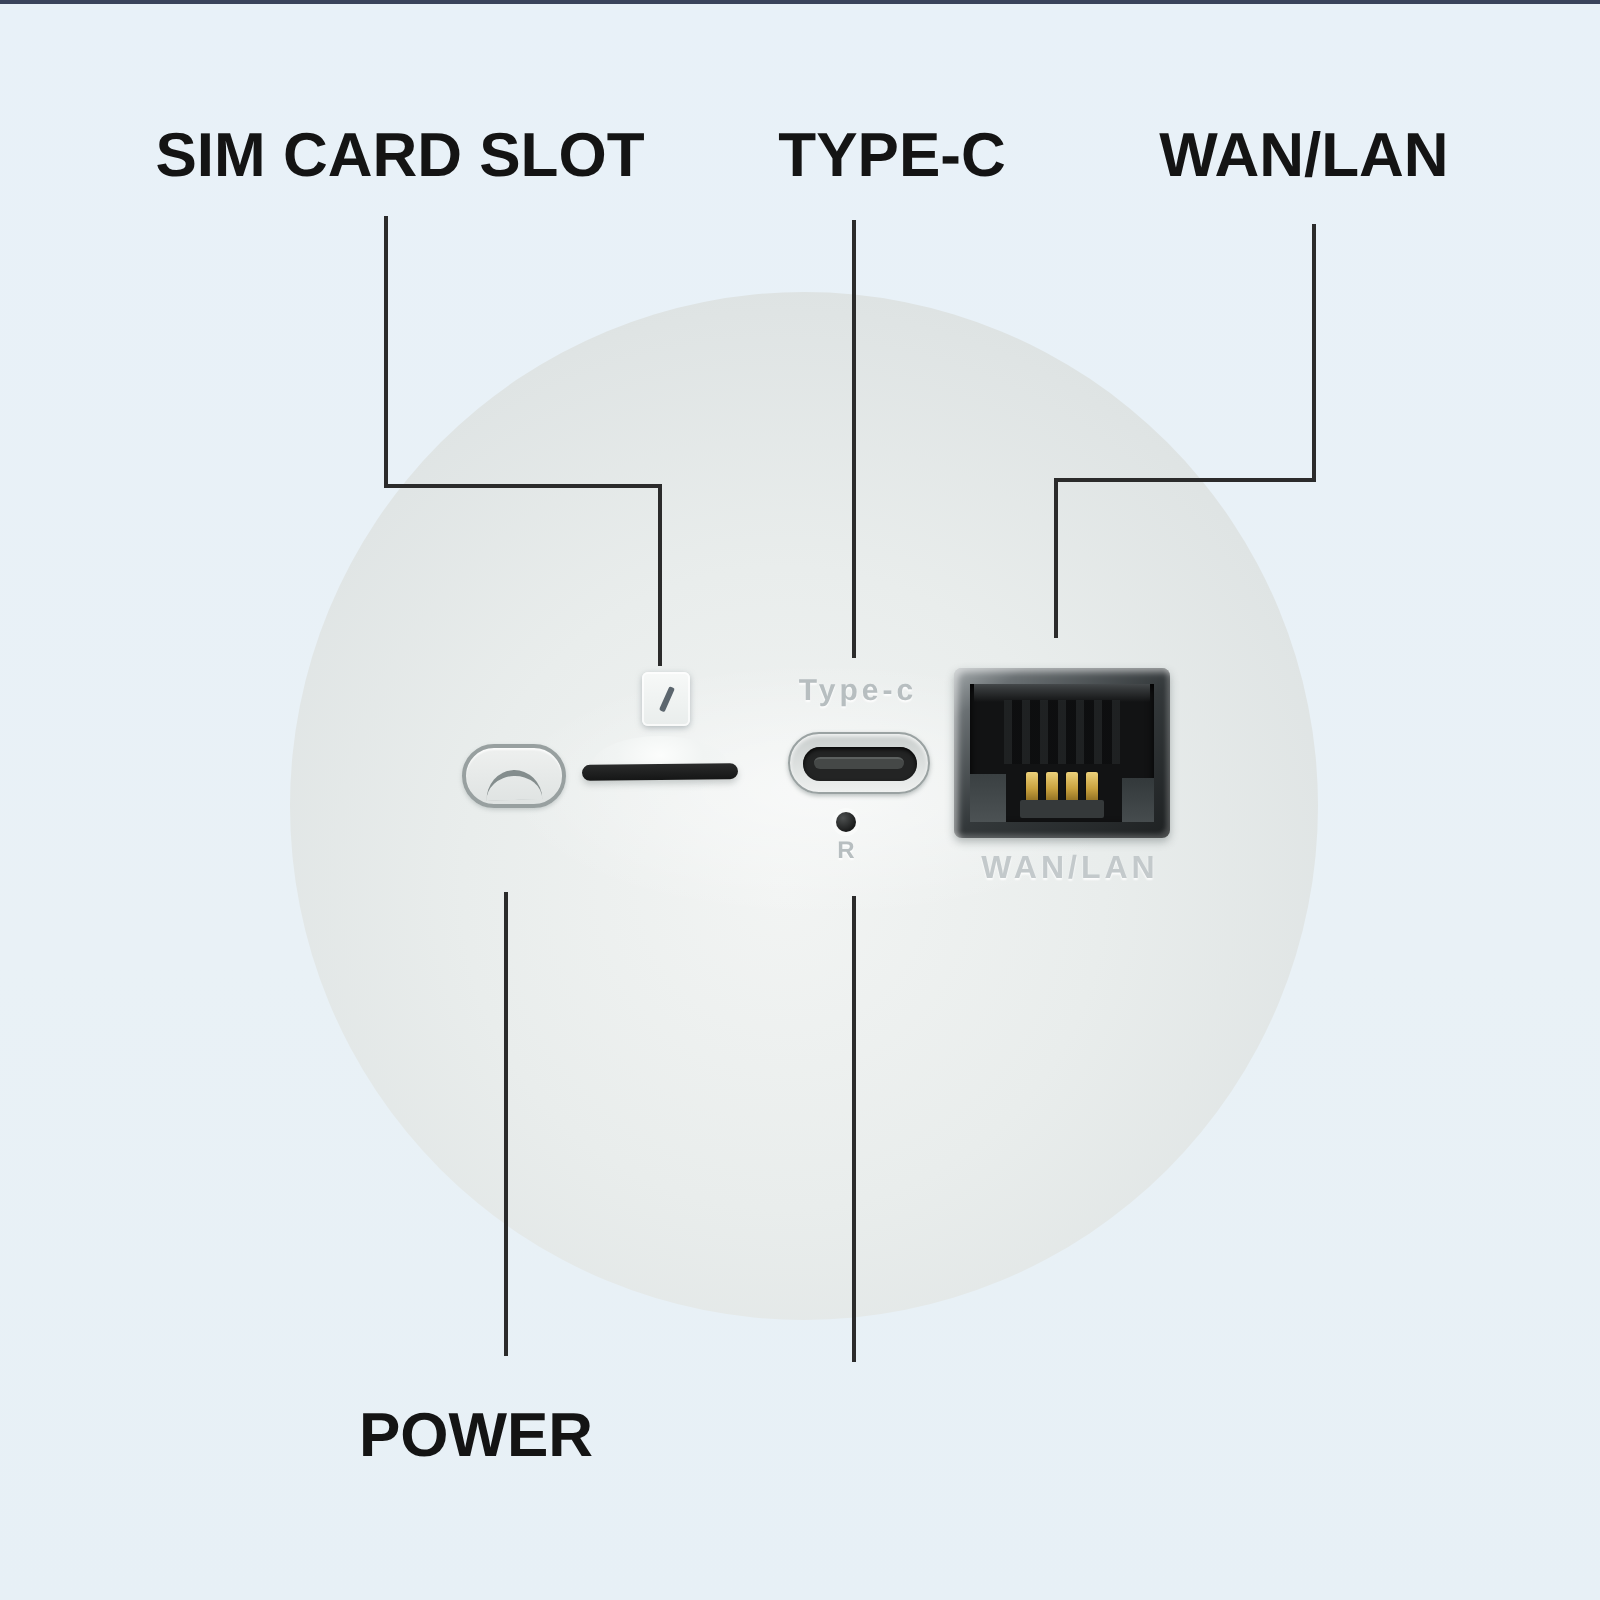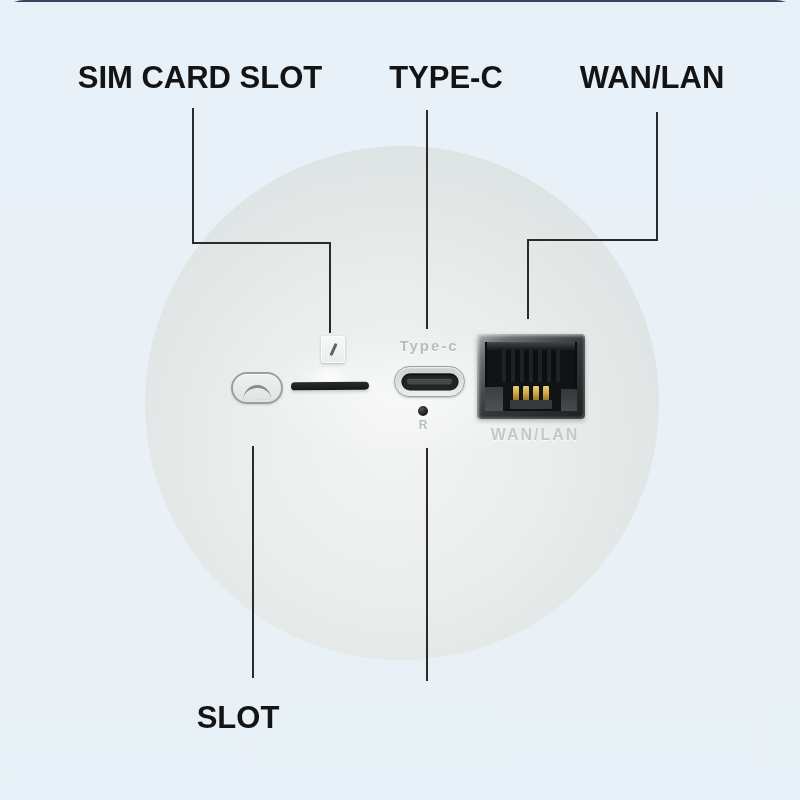--- a/index.html
+++ b/index.html
@@ -1,20 +1,19 @@
 <!DOCTYPE html>
 <html><head>
 <meta charset="utf-8">
 <style>
   html,body{margin:0;padding:0;background:#e9f1f8;}
   #stage{
     position:relative;width:800px;height:800px;overflow:hidden;
     font-family:"Liberation Sans",sans-serif;
     background:linear-gradient(180deg,#e8f1f8 0%,#e9f1f6 60%,#e7f0f6 100%);
-    border-radius:24px;
   }
   .top-strip{position:absolute;left:0;top:0;width:100%;height:2px;background:#1b2440;opacity:.85;}
   
   .device-circle{
     position:absolute;left:145px;top:146px;width:514px;height:514px;border-radius:50%;
     background:radial-gradient(circle at 48% 58%, #f2f4f3 0%, #e9edec 40%, #dfe4e4 72%, #d8dede 92%, #d5dbdb 100%);
   }
   .port-glow{
     position:absolute;left:250px;top:330px;width:320px;height:130px;border-radius:50%;
     background:radial-gradient(ellipse at 50% 50%, rgba(255,255,255,.55), rgba(255,255,255,0) 70%);
@@ -144,21 +143,21 @@
     <polyline points="193,108 193,243 330,243 330,333" fill="none" stroke="#2b2b2b" stroke-width="2"></polyline>
     <line x1="427" y1="110" x2="427" y2="329" stroke="#2b2b2b" stroke-width="2"></line>
     <polyline points="657,112 657,240 528,240 528,319" fill="none" stroke="#2b2b2b" stroke-width="2"></polyline>
     <line x1="253" y1="446" x2="253" y2="678" stroke="#2b2b2b" stroke-width="2"></line>
     <line x1="427" y1="448" x2="427" y2="681" stroke="#2b2b2b" stroke-width="2"></line>
   </svg>
 
   <div class="ann" style="left:200px;top:60px;">SIM CARD SLOT</div>
   <div class="ann" style="left:446px;top:60px;">TYPE-C</div>
   <div class="ann" style="left:652px;top:60px;">WAN/LAN</div>
-  <div class="ann" style="left:238px;top:700px;">SLOT</div>
+  <div class="ann" style="left:238px;top:700px;">POWER</div>
 
   <div class="power-btn">
     <div class="power-crescent"></div>
   </div>
 
   <div class="sim-bulge"></div>
   <div class="sim-slit"></div>
   <div class="sim-icon">
     <div class="sim-icon-slash"></div>
   </div>

